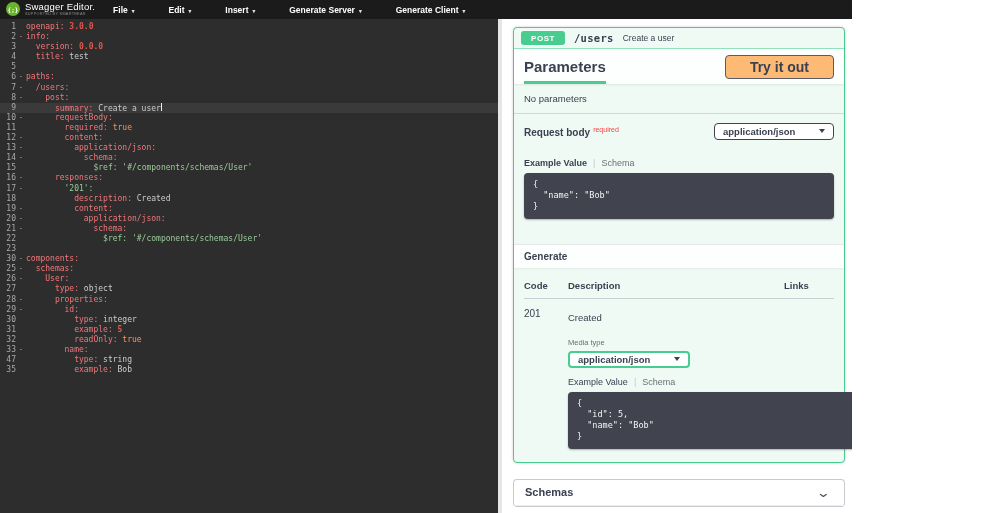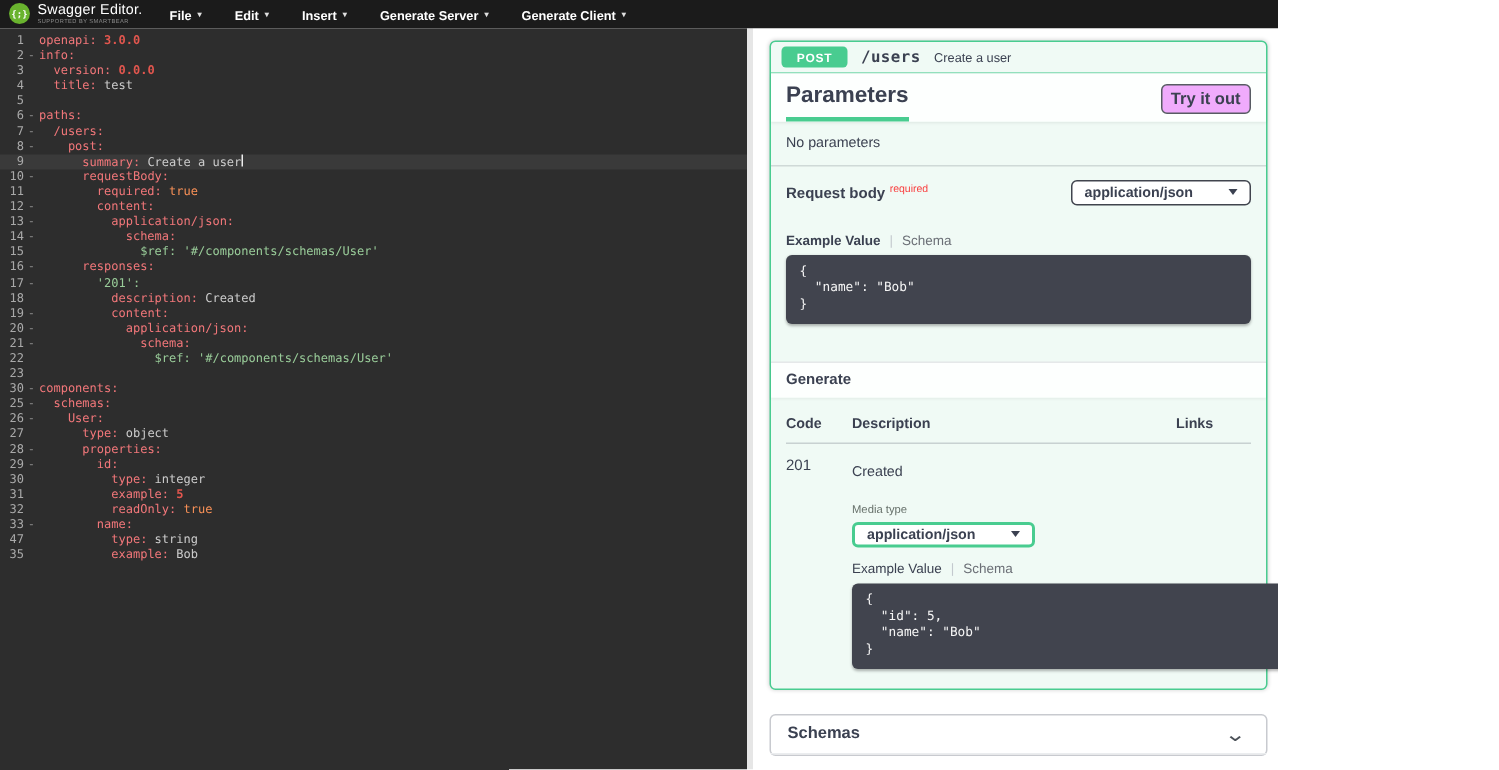--- a/index.html
+++ b/index.html
@@ -13,21 +13,21 @@
   .app{display:flex;flex-direction:column;width:852px;height:513px}
 
   
   .topbar{height:19px;background:var(--header-bg);display:flex;align-items:center;padding:0 6px;flex:none}
   .brand{display:flex;align-items:center;gap:5px;margin-right:18px}
   .logo{width:14px;height:14px;border-radius:50%;background:#69b32e;color:#fff;font-size:6px;
         display:flex;align-items:center;justify-content:center;font-family:"DejaVu Sans Mono",monospace;font-weight:bold}
   .brand-text{display:flex;flex-direction:column;line-height:1}
   .brand-title{color:#fff;font-size:9.5px;letter-spacing:.2px}
   .brand-sub{color:#8a8a8a;font-size:3.8px;margin-top:1px;letter-spacing:.3px;text-transform:uppercase}
-  .menus{display:flex;gap:22px;align-items:center}
+  .menus{display:flex;gap:34px;align-items:center}
   .menu-item{color:#fff;font-size:8.5px;font-weight:bold;display:flex;align-items:center;gap:4px;cursor:default}
   .menu-caret{font-size:5.5px;color:#e0e0e0;transform:translateY(.5px)}
 
   
   .main{flex:1;display:flex;min-height:0}
   .editor-pane{width:498px;flex:none;background:var(--editor-bg);padding-top:3px;overflow:hidden;
                font-family:"DejaVu Sans Mono",monospace;font-size:8px;line-height:10.1px}
   .splitter{width:4px;flex:none;background:#e6e6e6}
   .line{display:flex;height:10.1px;white-space:pre;align-items:center}
   .line.current{background:#3a3a3a}
@@ -42,22 +42,22 @@
   .preview-pane{flex:1;background:#fff;padding:8px 7px 0 11px;overflow:hidden}
   .opblock{border:1px solid var(--accent);border-radius:4px;background:#f0faf5;box-shadow:0 0 3px rgba(0,0,0,.19)}
   .opblock-summary{display:flex;align-items:center;gap:9px;padding:3px 7px;border-bottom:1px solid rgba(73,204,144,.55);cursor:pointer}
   .method-badge{background:var(--accent);color:#fff;font-weight:bold;font-size:8px;width:44px;height:14px;
                 display:flex;align-items:center;justify-content:center;border-radius:3px;letter-spacing:.5px}
   .op-path{font-family:"DejaVu Sans Mono",monospace;font-weight:bold;font-size:10.5px;color:var(--ink);letter-spacing:.3px}
   .op-desc{font-size:8.5px;color:var(--ink)}
   .section-header{display:flex;justify-content:space-between;align-items:flex-end;background:rgba(255,255,255,.85);
                   padding:6px 10px 0 10px;min-height:27px;box-shadow:0 1px 2px rgba(0,0,0,.08)}
   .tab-active{font-size:15px;font-weight:bold;color:var(--ink);padding-bottom:6px;border-bottom:3px solid var(--accent)}
-  .btn-tryout{font-size:11px;font-weight:bold;color:var(--ink);background:#f0abfc;border:1.5px solid #575b63;
-              border-radius:4px;padding:3px 6px;margin-bottom:5px;cursor:pointer}
+  .btn-tryout{font-size:14px;font-weight:bold;color:var(--ink);background:#fdba74;border:1.5px solid #575b63;
+              border-radius:4px;padding:3px 24px;margin-bottom:5px;cursor:pointer}
   .noparams{padding:9px 10px 9px;font-size:9.5px;color:var(--ink)}
   .reqbody-row{display:flex;justify-content:space-between;align-items:center;padding:8px 10px;border-top:1px solid rgba(59,65,81,.18)}
   .bold-label{font-size:10px;font-weight:bold;color:var(--ink)}
   .required-flag{font-size:7px;color:var(--required-red);vertical-align:4px;margin-left:3px}
   .sui-select{display:flex;align-items:center;justify-content:space-between;background:#fff;border:1.5px solid var(--code-dark);
               border-radius:4px;width:120px;height:17px;padding:0 8px;font-size:9.5px;font-weight:bold;color:var(--ink);cursor:pointer}
   .sui-select.green{border:2px solid var(--accent);width:122px}
   .sel-caret{width:0;height:0;border-left:3.5px solid transparent;border-right:3.5px solid transparent;border-top:4.5px solid #3b4151}
   .ex-tabs{padding:10px 10px 0;font-size:9px;color:var(--ink)}
   .ex-tabs .active{font-weight:bold}

